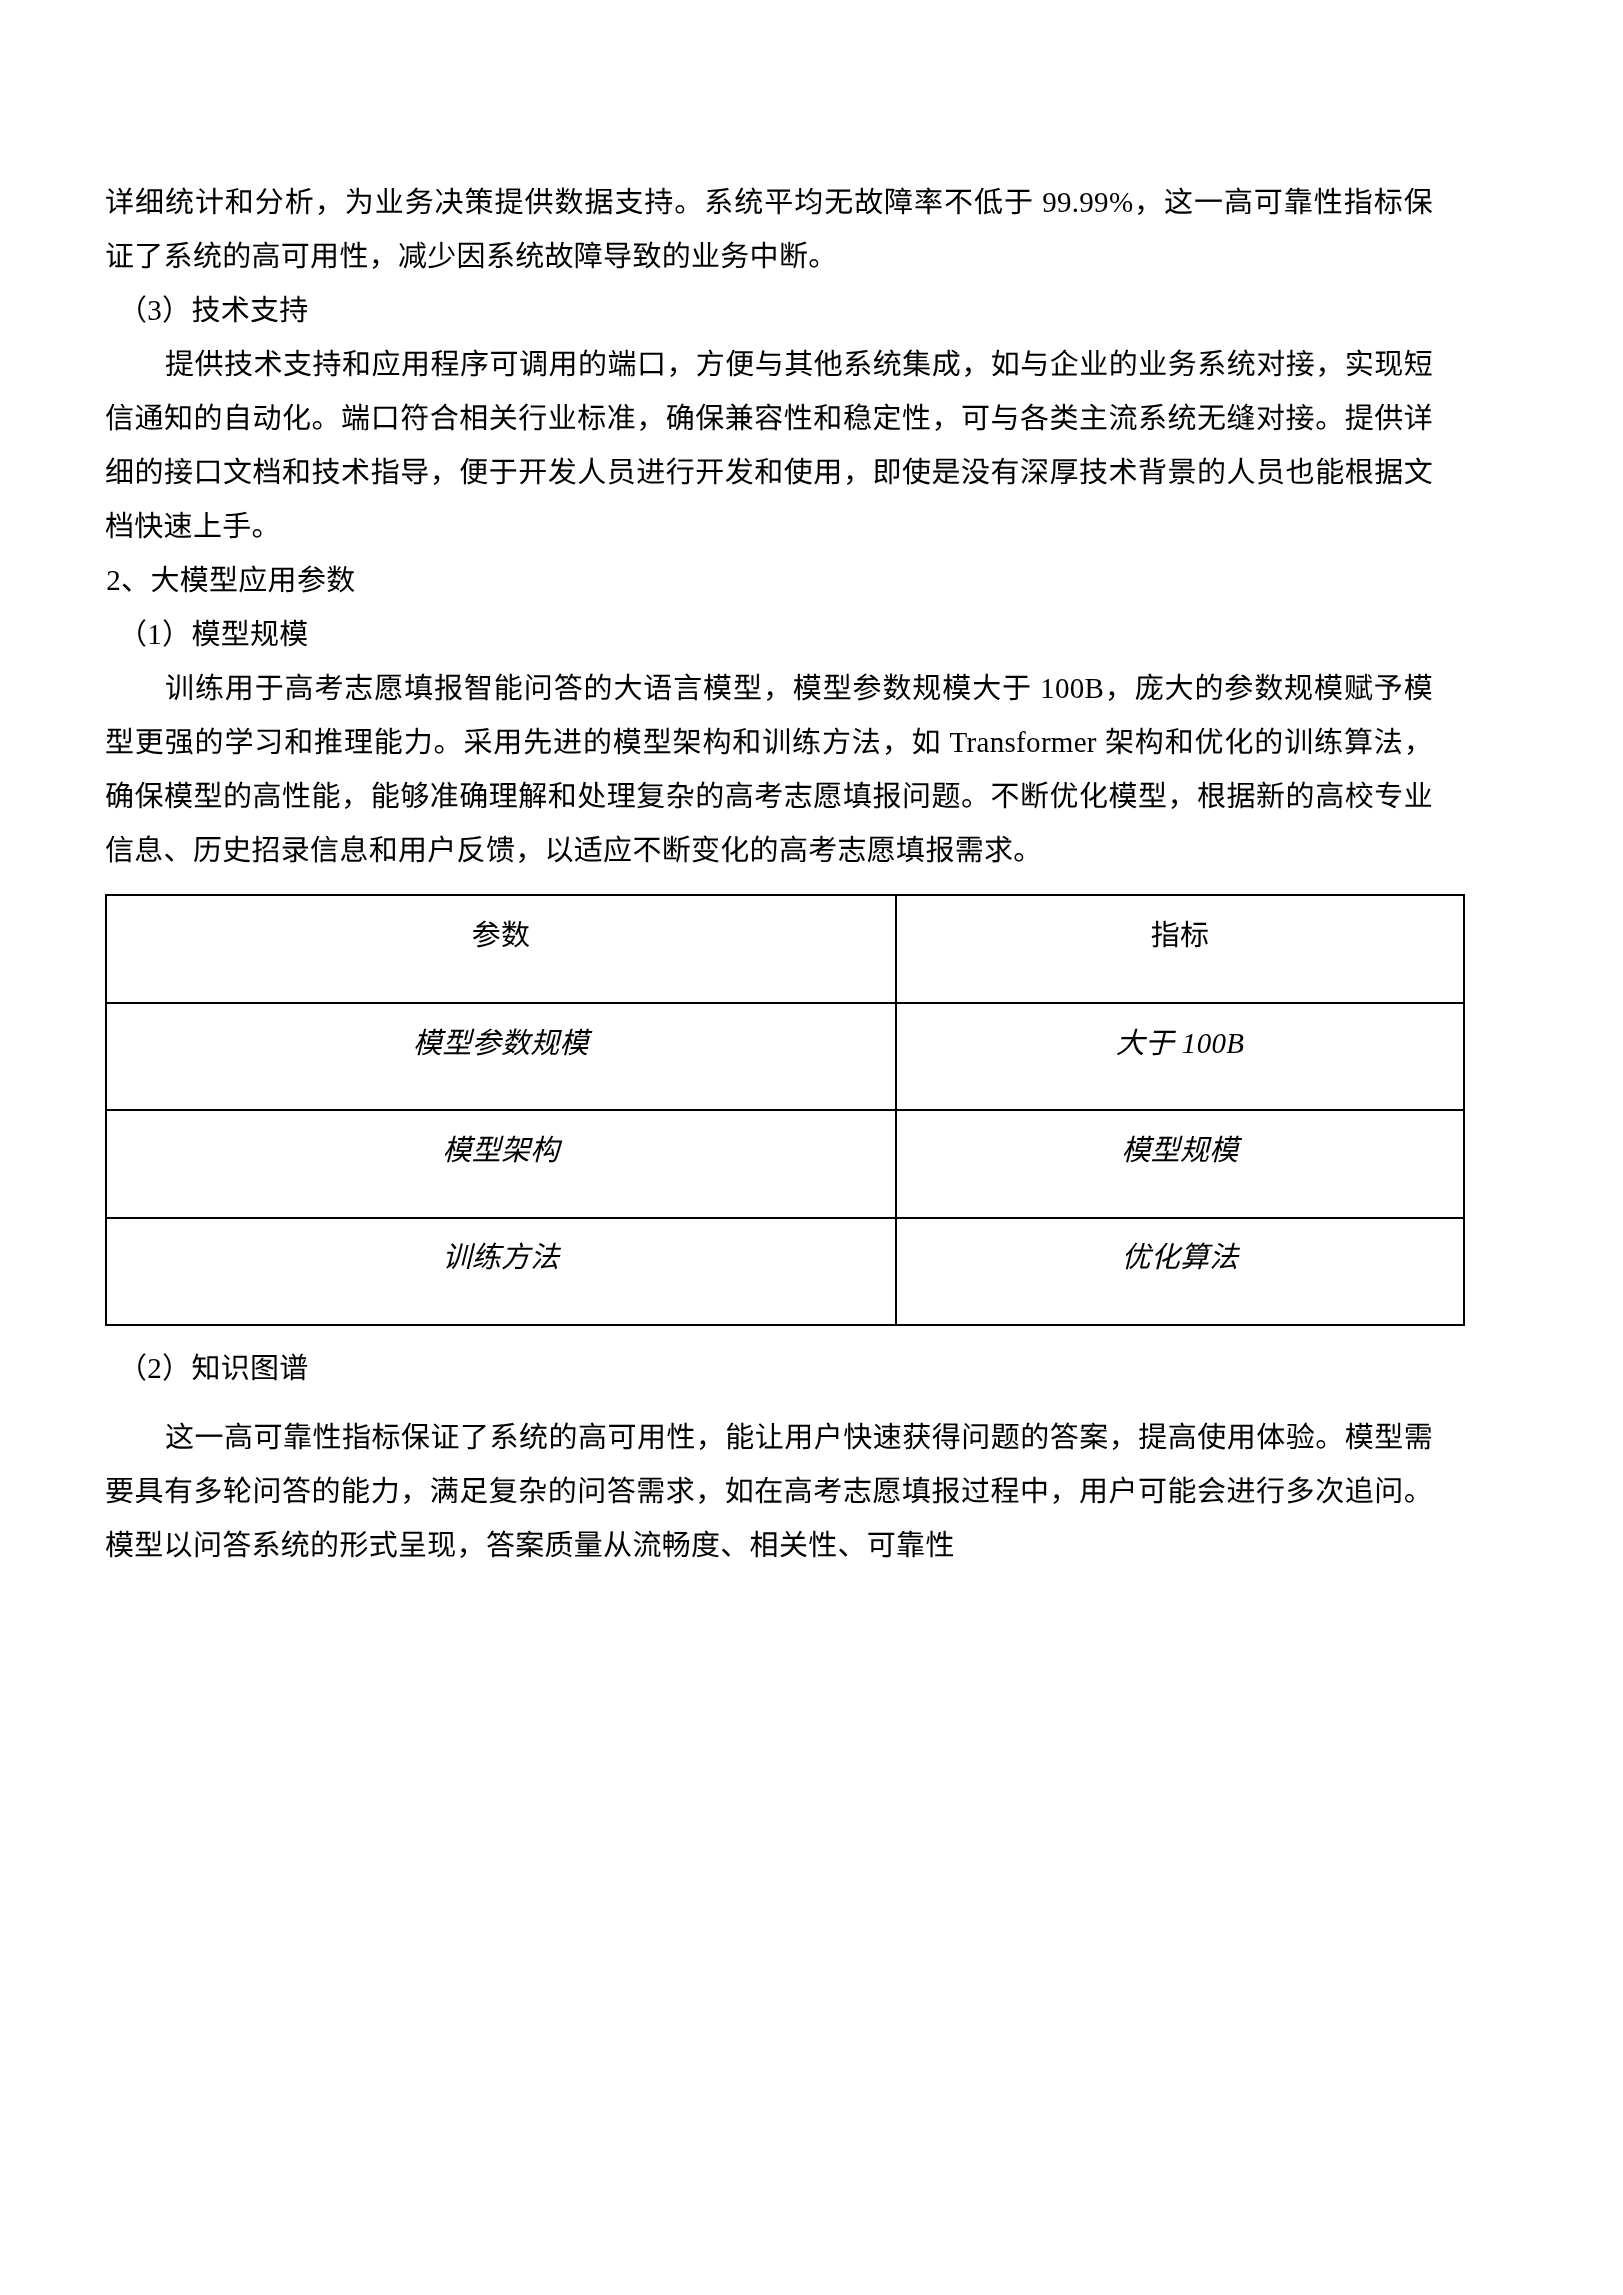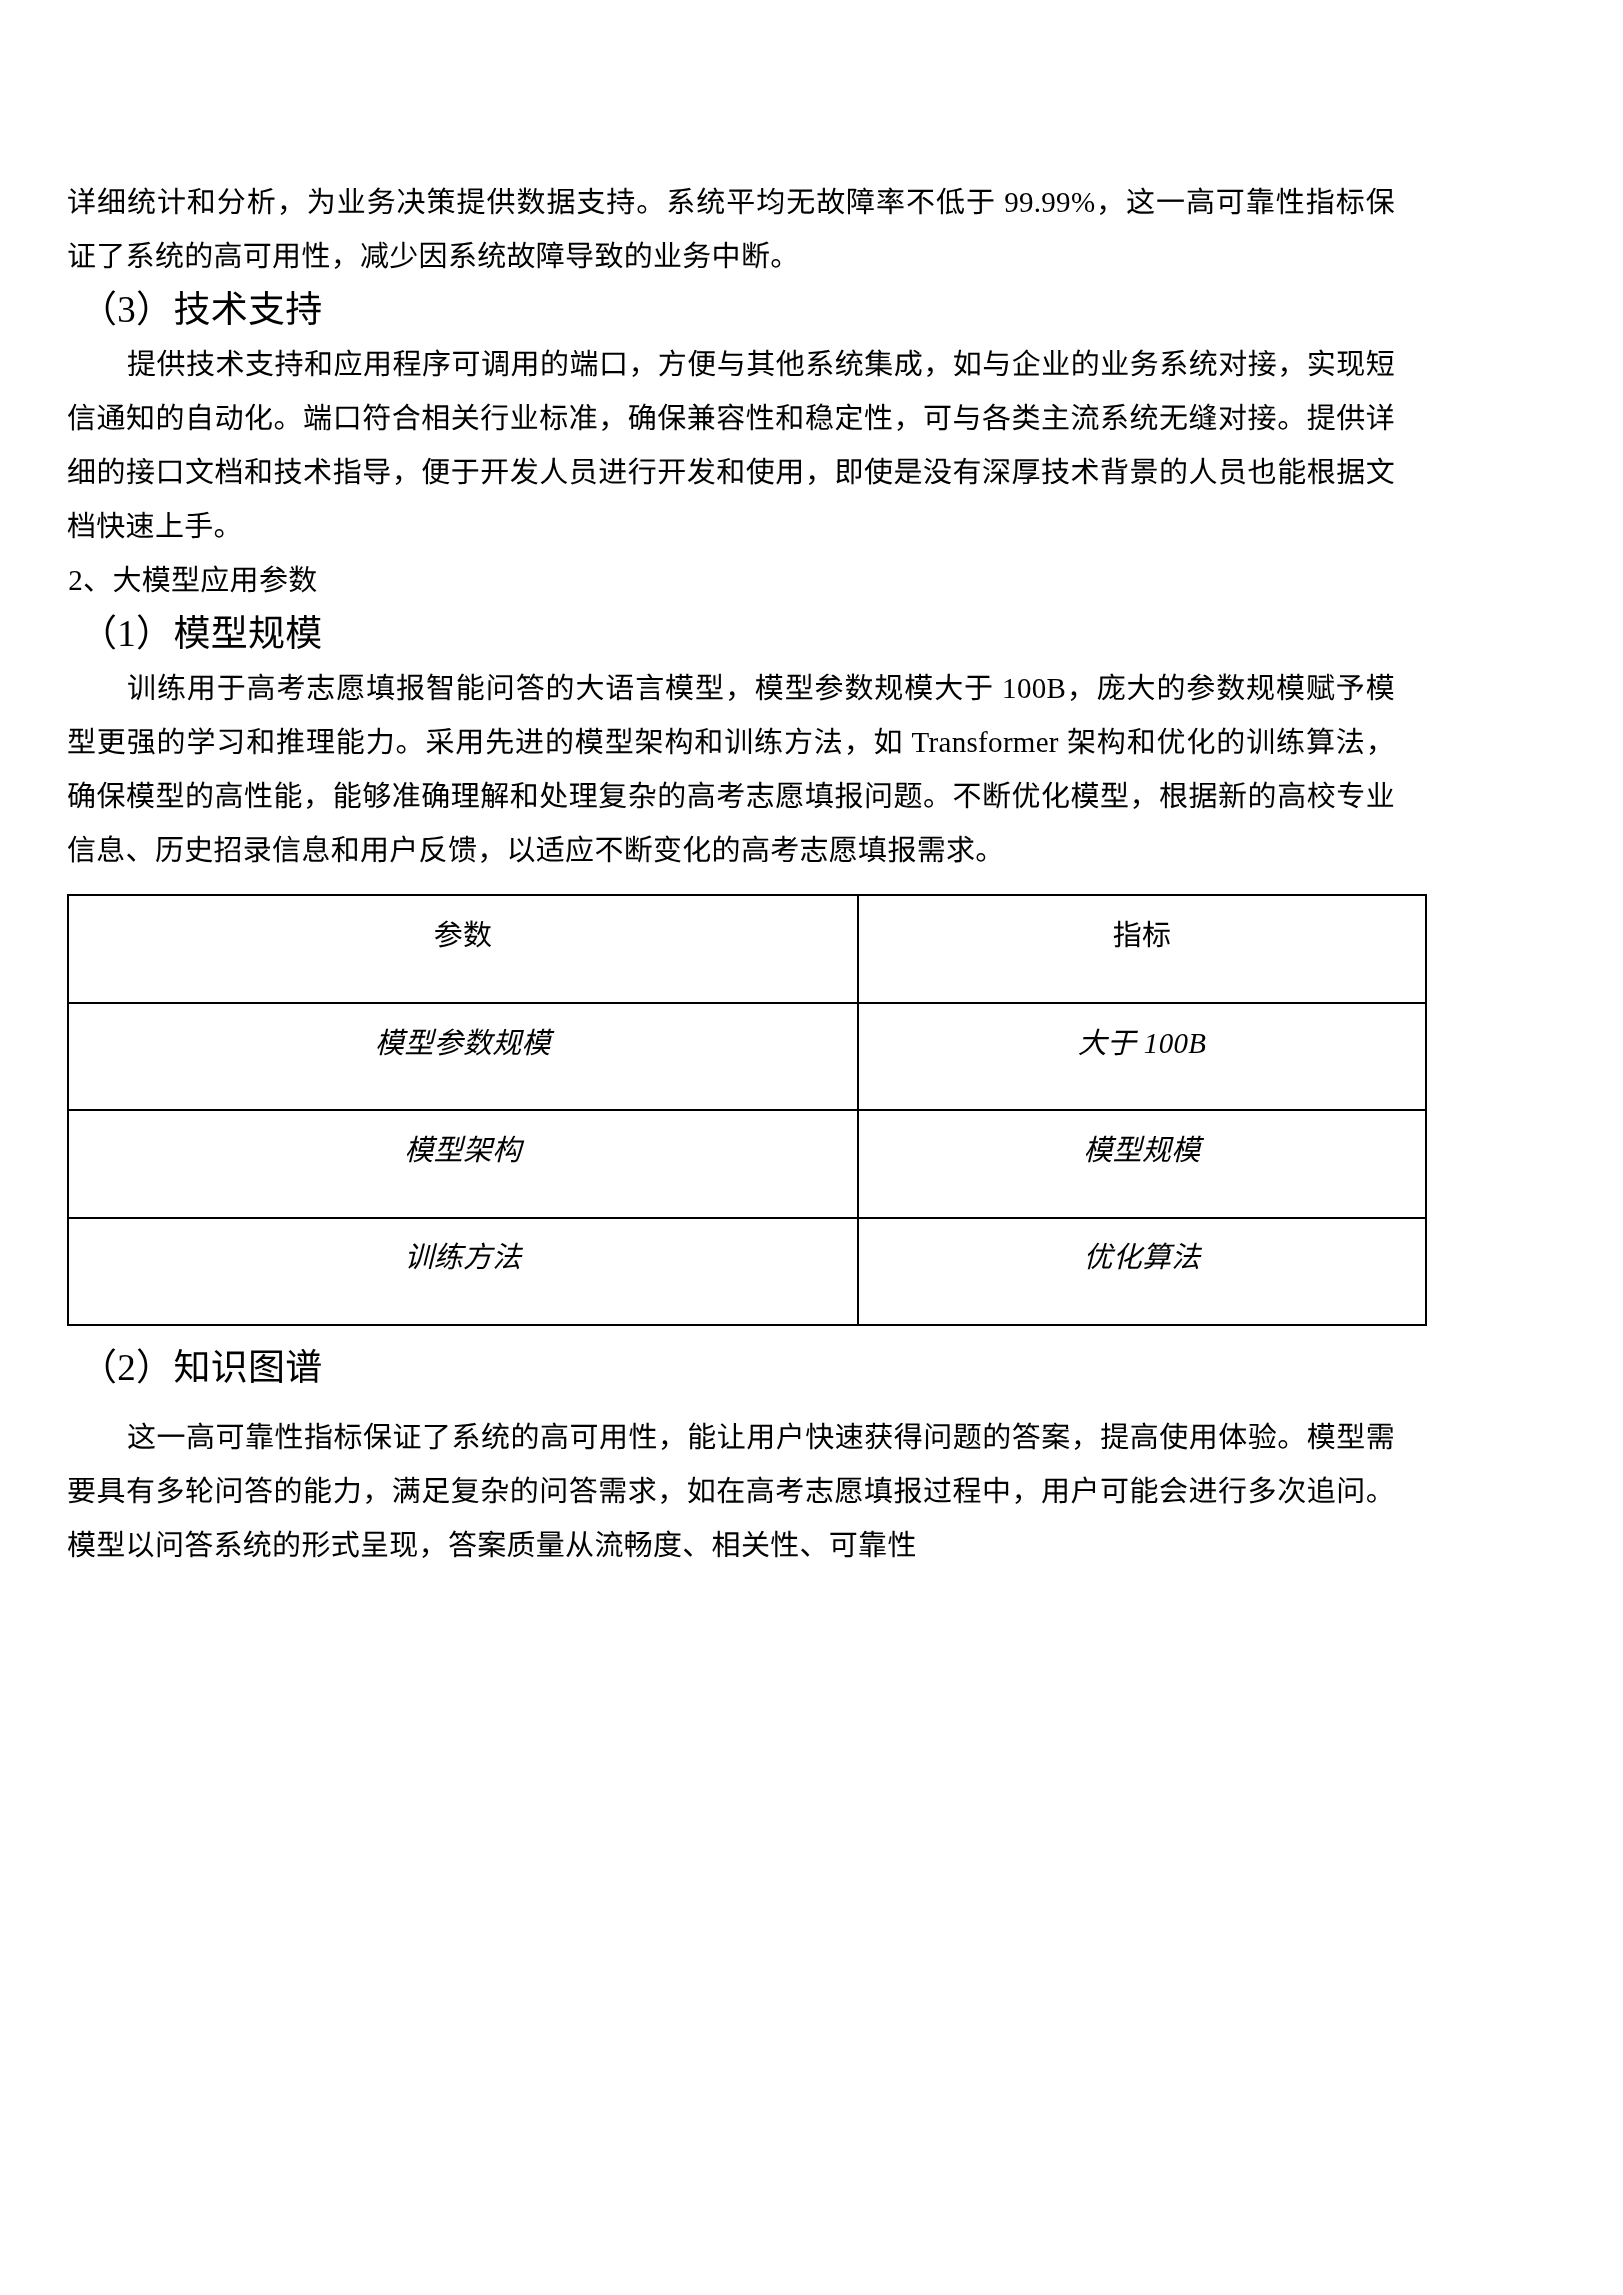--- a/index.html
+++ b/index.html
@@ -11,21 +11,21 @@
   body {
     font-family: "Liberation Serif", "DejaVu Serif", serif;
     color: #000000;
   }
   .page {
     position: relative;
     width: 1623px;
     height: 2295px;
     background: #ffffff;
     box-sizing: border-box;
-    padding: 175px 148px 0 67px;
+    padding: 175px 148px 0 105px;
     overflow: hidden;
   }
   .doc-body {
     width: 1328px;
   }
   
   p.para {
     margin: 0;
     font-size: 29px;
     line-height: 54px;
@@ -33,21 +33,21 @@
     text-justify: inter-character;
     text-align-last: left;
     letter-spacing: 0.3px;
     word-break: break-all;
   }
   p.para.indent {
     text-indent: 60px;
   }
   p.heading {
     margin: 0;
-    font-size: 37px;
+    font-size: 29px;
     line-height: 54px;
     text-indent: 13px;
     letter-spacing: 0.3px;
   }
   p.heading-flush {
     margin: 0;
     font-size: 29px;
     line-height: 54px;
     text-indent: 1.3px;
     letter-spacing: 0.3px;

